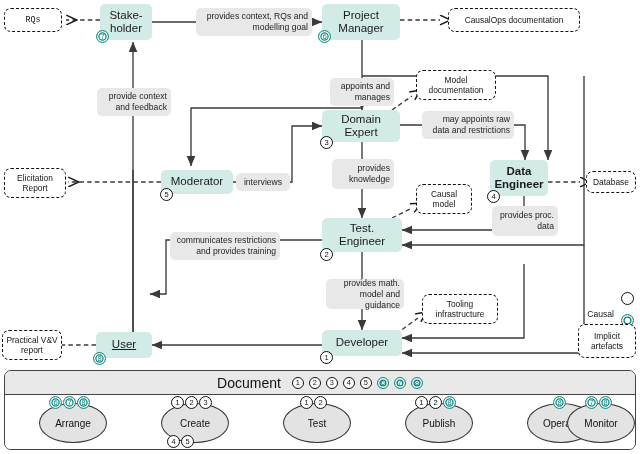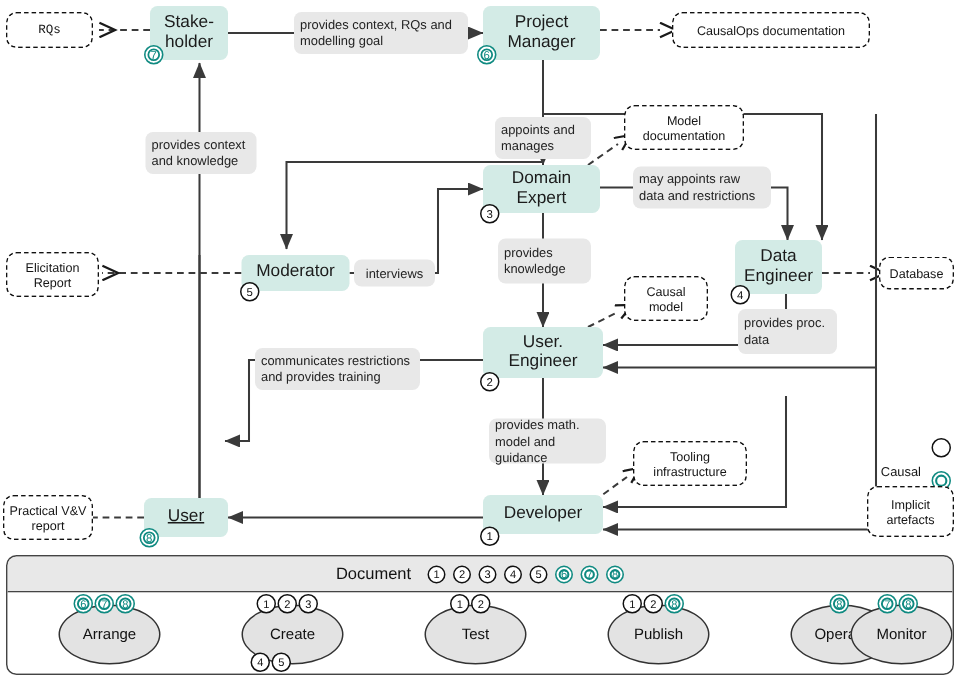--- a/index.html
+++ b/index.html
@@ -5,21 +5,21 @@
   html,body{margin:0;padding:0;background:#ffffff;}
   body{width:640px;height:454px;font-family:"Liberation Sans","DejaVu Sans",sans-serif;
        -webkit-font-smoothing:antialiased;}
   #stage{position:relative;width:640px;height:454px;overflow:hidden;background:#fff;}
   #wires{position:absolute;left:0;top:0;width:640px;height:454px;}
 
   .node{position:absolute;background:#d3ebe6;border-radius:5px;display:flex;
         align-items:center;justify-content:center;text-align:center;
         font-size:11.5px;color:#1b1b1b;line-height:1.15;box-sizing:border-box;}
   .lbl{position:absolute;background:#e8e8e8;border-radius:5px;display:flex;
-       align-items:center;justify-content:center;text-align:left;
+       align-items:center;justify-content:center;text-align:right;
        font-size:8.6px;color:#232323;line-height:1.28;box-sizing:border-box;padding:2px 4px;}
   .art{position:absolute;border:1.4px dashed #111;border-radius:7px;display:flex;
        align-items:center;justify-content:center;text-align:center;
        font-size:8.4px;color:#161616;line-height:1.25;box-sizing:border-box;padding:2px 3px;
        background:#fff;}
 
   
   .badge{position:absolute;width:13px;height:13px;border-radius:50%;
          display:flex;align-items:center;justify-content:center;
          font-size:7.6px;box-sizing:border-box;background:#fff;z-index:6;}
@@ -33,21 +33,21 @@
   .ring{width:13px;height:13px;border-radius:50%;box-sizing:border-box;background:#fff;}
   .ring.causal{border:1.3px solid #111;}
   .ring.ops{border:1.4px solid #0f8a81;box-shadow:inset 0 0 0 1.4px #fff, inset 0 0 0 2.8px #0f8a81;}
 
   
   #panel{position:absolute;left:4px;top:370px;width:632px;height:80px;
          border:1.3px solid #444;border-radius:7px;background:#e8e8e8;box-sizing:border-box;overflow:hidden;}
   #docbar{position:absolute;left:0;top:0;width:100%;height:24px;
           display:flex;align-items:center;justify-content:center;gap:5px;
           border-bottom:1.3px solid #444;box-sizing:border-box;background:#e8e8e8;}
-  #docbar .dlabel{font-size:11px;color:#131313;margin-right:6px;}
+  #docbar .dlabel{font-size:14px;color:#131313;margin-right:6px;}
   #docbar .ring{width:12px;height:12px;display:flex;align-items:center;justify-content:center;font-size:7.4px;}
   #docbar .ring.causal{color:#111;}
   #docbar .ring.ops{color:#0f8a81;}
   #stages{position:absolute;left:0;top:24px;width:100%;height:54px;background:#fff;}
   .stage-node{position:absolute;width:66px;height:38px;border-radius:50%;
               background:#e3e3e3;border:1.3px solid #333;display:flex;
               align-items:center;justify-content:center;font-size:10px;color:#111;}
   .chips{position:absolute;display:flex;gap:1px;z-index:5;}
   .chip{width:13px;height:13px;border-radius:50%;background:#fff;box-sizing:border-box;
         display:flex;align-items:center;justify-content:center;font-size:7.4px;}
@@ -157,45 +157,45 @@
     <span>Domain</span>
     <span>Expert</span>
   </div>
   <div class="badge causal" style="left:320px;top:136px;">3</div>
 
   <div class="node" style="left:161px;top:170px;width:72px;height:24px;">
     <span>Moderator</span>
   </div>
   <div class="badge causal" style="left:160px;top:188px;">5</div>
 
-  <div class="node" style="left:490px;top:160px;width:58px;height:36px;flex-direction:column;">
+  <div class="node" style="left:490px;top:160px;width:58px;height:36px;flex-direction:column;font-weight:bold;">
     <span>Data</span>
     <span>Engineer</span>
   </div>
   <div class="badge causal" style="left:487px;top:190px;">4</div>
 
   <div class="node" style="left:322px;top:218px;width:80px;height:34px;flex-direction:column;">
-    <span>User.</span>
+    <span>Test.</span>
     <span>Engineer</span>
   </div>
   <div class="badge causal" style="left:320px;top:248px;">2</div>
 
   <div class="node" style="left:322px;top:330px;width:80px;height:26px;">
     <span>Developer</span>
   </div>
   <div class="badge causal" style="left:320px;top:351px;">1</div>
 
   <div class="node" style="left:96px;top:332px;width:56px;height:26px;text-decoration:underline;">
     <span>User</span>
   </div>
   <div class="badge ops" style="left:93px;top:352px;">8</div>
 
   <div class="lbl" style="left:196px;top:8px;width:116px;height:28px;">provides context, RQs and modelling goal</div>
   <div class="lbl" style="left:330px;top:62px;width:64px;height:28px;margin-top:16px;">appoints and manages</div>
-  <div class="lbl" style="left:97px;top:88px;width:74px;height:28px;">provides context and knowledge</div>
+  <div class="lbl" style="left:97px;top:88px;width:74px;height:28px;">provide context and feedback</div>
   <div class="lbl" style="left:422px;top:111px;width:92px;height:28px;">may appoints raw data and restrictions</div>
   <div class="lbl" style="left:236px;top:173px;width:54px;height:18px;">interviews</div>
   <div class="lbl" style="left:332px;top:159px;width:62px;height:30px;">provides knowledge</div>
   <div class="lbl" style="left:492px;top:206px;width:66px;height:30px;">provides proc. data</div>
   <div class="lbl" style="left:170px;top:232px;width:110px;height:28px;">communicates restrictions and provides training</div>
   <div class="lbl" style="left:326px;top:279px;width:78px;height:30px;">provides math. model and guidance</div>
 
   <div class="art" style="left:4px;top:8px;width:58px;height:24px;font-family:Liberation Mono, monospace;">RQs</div>
   <div class="art" style="left:448px;top:8px;width:132px;height:24px;">CausalOps documentation</div>
   <div class="art" style="left:416px;top:70px;width:80px;height:30px;">Model documentation</div>

